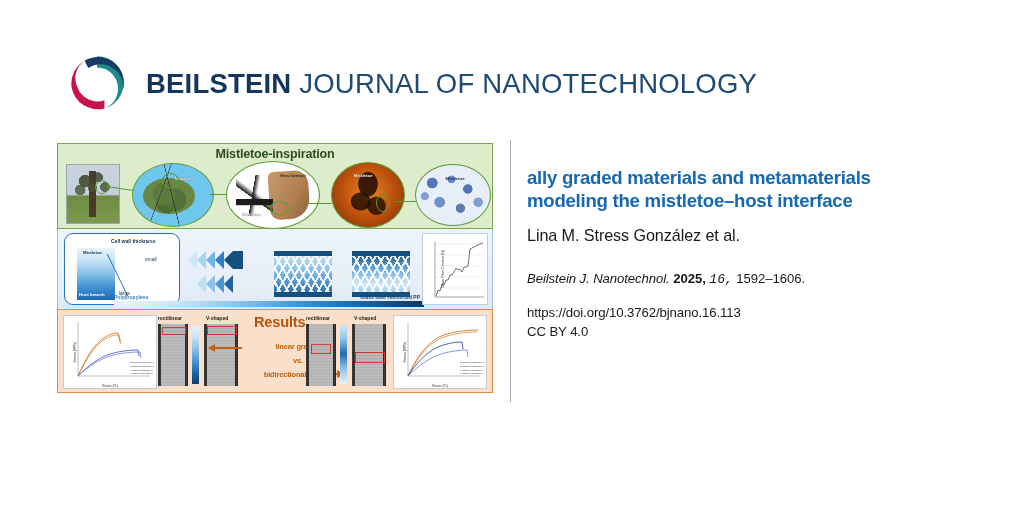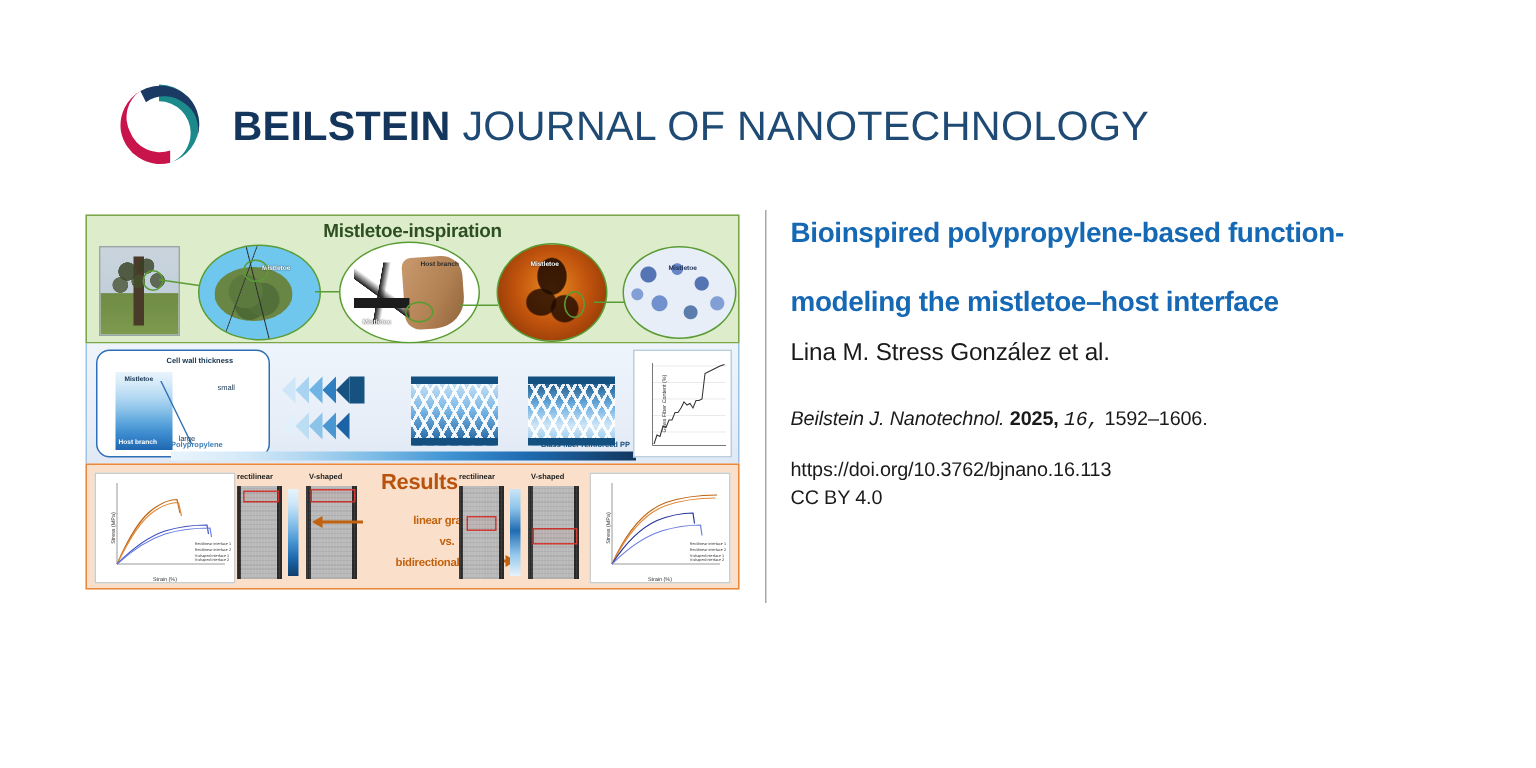--- a/index.html
+++ b/index.html
@@ -13,21 +13,21 @@
     height: 512px;
     position: relative;
     overflow: hidden;
     font-family: "Liberation Sans", sans-serif;
     -webkit-font-smoothing: antialiased;
   }
 
   
   .header {
     position: absolute;
-    left: 17px; top: 0;
+    left: 8px; top: 0;
     width: 867px; height: 132px;
   }
   .logo-block {
     position: absolute;
     left: 58px; top: 52px;
     display: flex;
     align-items: center;
     gap: 18px;
   }
   .logo-mark {
@@ -492,22 +492,22 @@
     </svg>
     <div class="logo-wordmark"><span class="wm-bold">BEILSTEIN</span> <span class="wm-light">JOURNAL OF NANOTECHNOLOGY</span></div>
   </div>
 
 </div>
 
 <div class="divider"></div>
 
 <div class="meta">
   <h1 class="art-title">
-    <span>Bioinspired polypropylene-based function-</span><br>
     <br>
+    <span>ally graded materials and metamaterials</span><br>
     <span>modeling the mistletoe–host interface</span>
   </h1>
   <div class="art-authors">Lina M. Stress González et al.</div>
   <div class="art-citation">
     <span>Beilstein J. Nanotechnol.</span>
     <span class="cit-year">2025,</span>
     <span class="cit-vol">16,</span>
     <span class="cit-pages">1592–1606.</span>
   </div>
   <div class="art-doi">https://doi.org/10.3762/bjnano.16.113</div>

